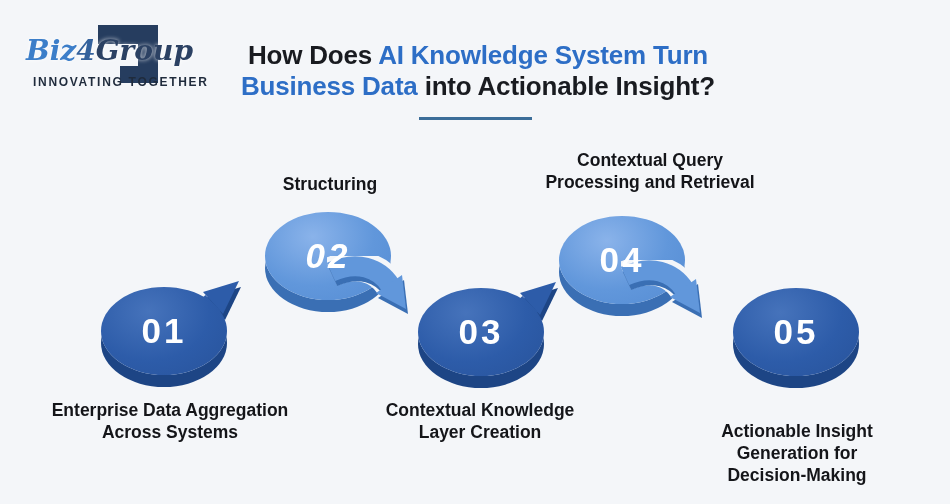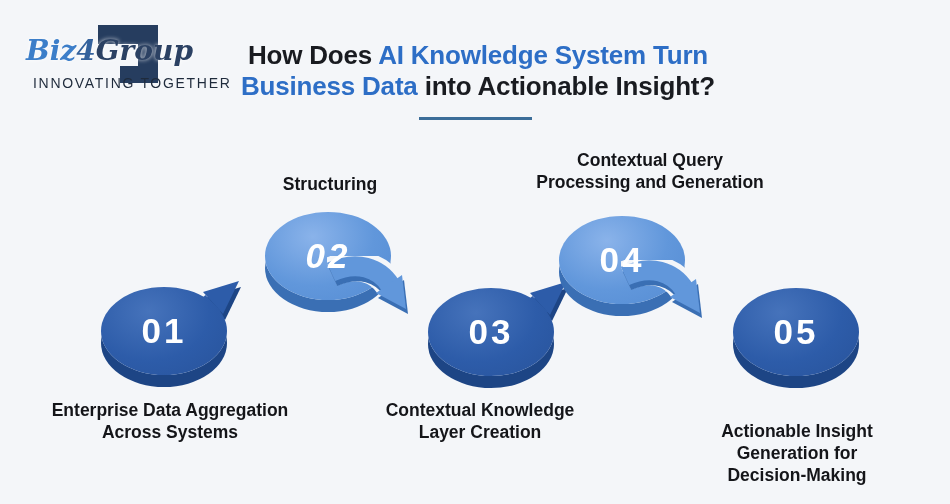--- a/index.html
+++ b/index.html
@@ -23,21 +23,21 @@
     position: absolute; left: 2px; top: 22px;
     font-family: "DejaVu Serif", serif; font-style: italic; font-weight: 700;
     font-size: 28px; line-height: 34px; white-space: nowrap;
     text-shadow: 0 0 4px rgba(255,255,255,0.9);
   }
   .brand-biz   { color: #3c7ec9; }
   .brand-digit { color: #33619c; }
   .brand-group { color: #2b4163; }
   .tagline {
     position: absolute; left: 9px; top: 63px;
-    font-size: 14px; font-weight: 400; letter-spacing: 1.7px; color: #1f2b3c;
+    font-size: 12px; font-weight: 700; letter-spacing: 1.7px; color: #1f2b3c;
     white-space: nowrap;
   }
 
   
   .title {
     position: absolute; left: 241px; top: 40px; width: 474px;
     text-align: center; font-size: 26px; line-height: 31px; font-weight: 700;
     color: #191b20; letter-spacing: -0.2px;
   }
   .title .hl { color: #2d6ec6; }
@@ -54,21 +54,21 @@
   .label-1 { left: 30px;  top: 399px; width: 280px; }
   .label-2 { left: 210px; top: 151px; width: 240px; }
   .label-3 { left: 360px; top: 399px; width: 240px; }
   .label-4 { left: 525px; top: 149px; width: 250px; }
   .label-5 { left: 687px; top: 399px; width: 220px; margin-top: 21px; }
 
   
   .badge { position: absolute; width: 126px; height: 88px; }
   .badge-1 { left: 101px; top: 287px; }
   .badge-2 { left: 265px; top: 212px; font-style: italic; }
-  .badge-3 { left: 428px; top: 288px; }
+  .badge-3 { left: 418px; top: 288px; }
   .badge-4 { left: 559px; top: 216px; }
   .badge-5 { left: 733px; top: 288px; }
 
   .disc {
     position: absolute; left: 0; top: 0; width: 126px; height: 88px;
     border-radius: 50%; z-index: 2;
   }
   .badge.dark .disc {
     background: radial-gradient(ellipse at 38% 28%, #4673bb 0%, #2d5ca9 55%, #28539b 100%);
     box-shadow: 0 12px 0 #1d4585;
@@ -105,21 +105,21 @@
     <span>into Actionable Insight?</span>
   </div>
   <div class="title-underline"></div>
 
   <div class="step-label label-2">
     <br>
     <span>Structuring</span>
   </div>
   <div class="step-label label-4">
     <span>Contextual Query</span><br>
-    <span>Processing and Generation</span>
+    <span>Processing and Retrieval</span>
   </div>
 
   <div class="badge badge-1 dark">
     <svg class="arrow-up" viewBox="0 0 86 80">
       <g fill="#1d4585" stroke="#1d4585" transform="translate(2,6)">
         <path d="M18,66 L52,34" stroke-width="22" fill="none"></path>
         <polygon points="62,45 42,23 78,12" stroke="none"></polygon>
       </g>
       <g fill="#2d5ca9" stroke="#2d5ca9">
         <path d="M18,66 L52,34" stroke-width="22" fill="none"></path>

